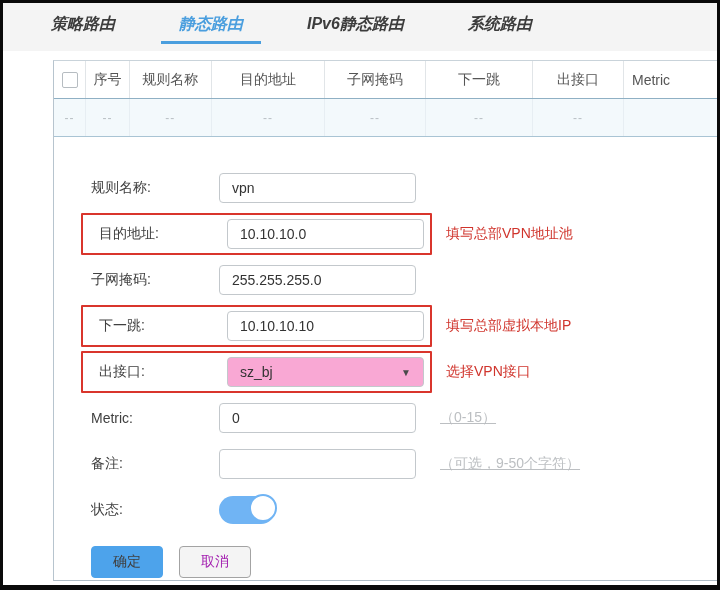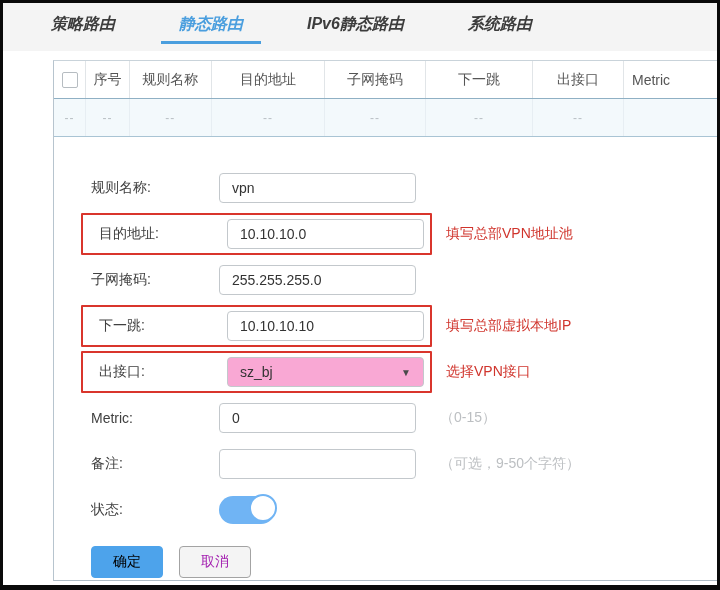--- a/index.html
+++ b/index.html
@@ -28,30 +28,30 @@
   
   .form { padding:28px 0 0 27px; }
   .frow { height:46px; display:flex; align-items:center; }
   .fbox { display:inline-flex; align-items:center; border:2px solid transparent; padding:4px 6px 4px 8px; border-radius:1px; }
   .fbox.hl { border-color:#d9352c;padding-left:16px; }
   .flabel { width:128px; font-size:14px; color:#404040; }
   .tinput { width:197px; height:30px; border:1px solid #c3c8cc; border-radius:4px; padding:0 12px; font-size:14px; color:#333; font-family:inherit; outline:none; background:#fff; }
   .selbox { width:197px; height:30px; border:1px solid #c3c8cc; border-radius:4px; padding:0 12px; font-size:14px; color:#333; background:#f9a8d4; display:flex; align-items:center; justify-content:space-between; cursor:pointer; }
   .selbox .arrow { font-size:10px; color:#4a4a4a; }
   .annot { margin-left:14px; font-size:14px; color:#d0342c; white-space:nowrap; }
-  .hint { margin-left:16px; font-size:14px; color:#bcbfc2; white-space:nowrap; }
+  .hint { margin-left:16px; font-size:14px; color:#bcbfc2; white-space:nowrap;text-decoration:underline; }
 
   
   .toggle { position:relative; width:56px; height:28px; border-radius:14px; background:#70b4f4; cursor:pointer; }
   .toggle .knob { position:absolute; right:-2px; top:-2px; width:28px; height:28px; background:#fff; border:2px solid #70b4f4; border-radius:50%; }
 
   
   .btnrow { margin-top:6px; }
   .btn { height:32px; width:72px; border-radius:4px; font-size:14px; font-family:inherit; cursor:pointer; }
-  .btn.primary { background:#4da3eb; border:1px solid #4da3eb; color:#000000; }
+  .btn.primary { background:#4da3eb; border:1px solid #4da3eb; color:#404040; }
   .btn.plain { background:#f4f4f4; border:1px solid #a3a3a3; color:#a21caf; margin-left:16px; }
 </style>
 </head>
 <body>
 
 <div class="frame">
 
   <div class="tabbar">
     <div class="tab">策略路由</div>
     <div class="tab active">静态路由</div>

